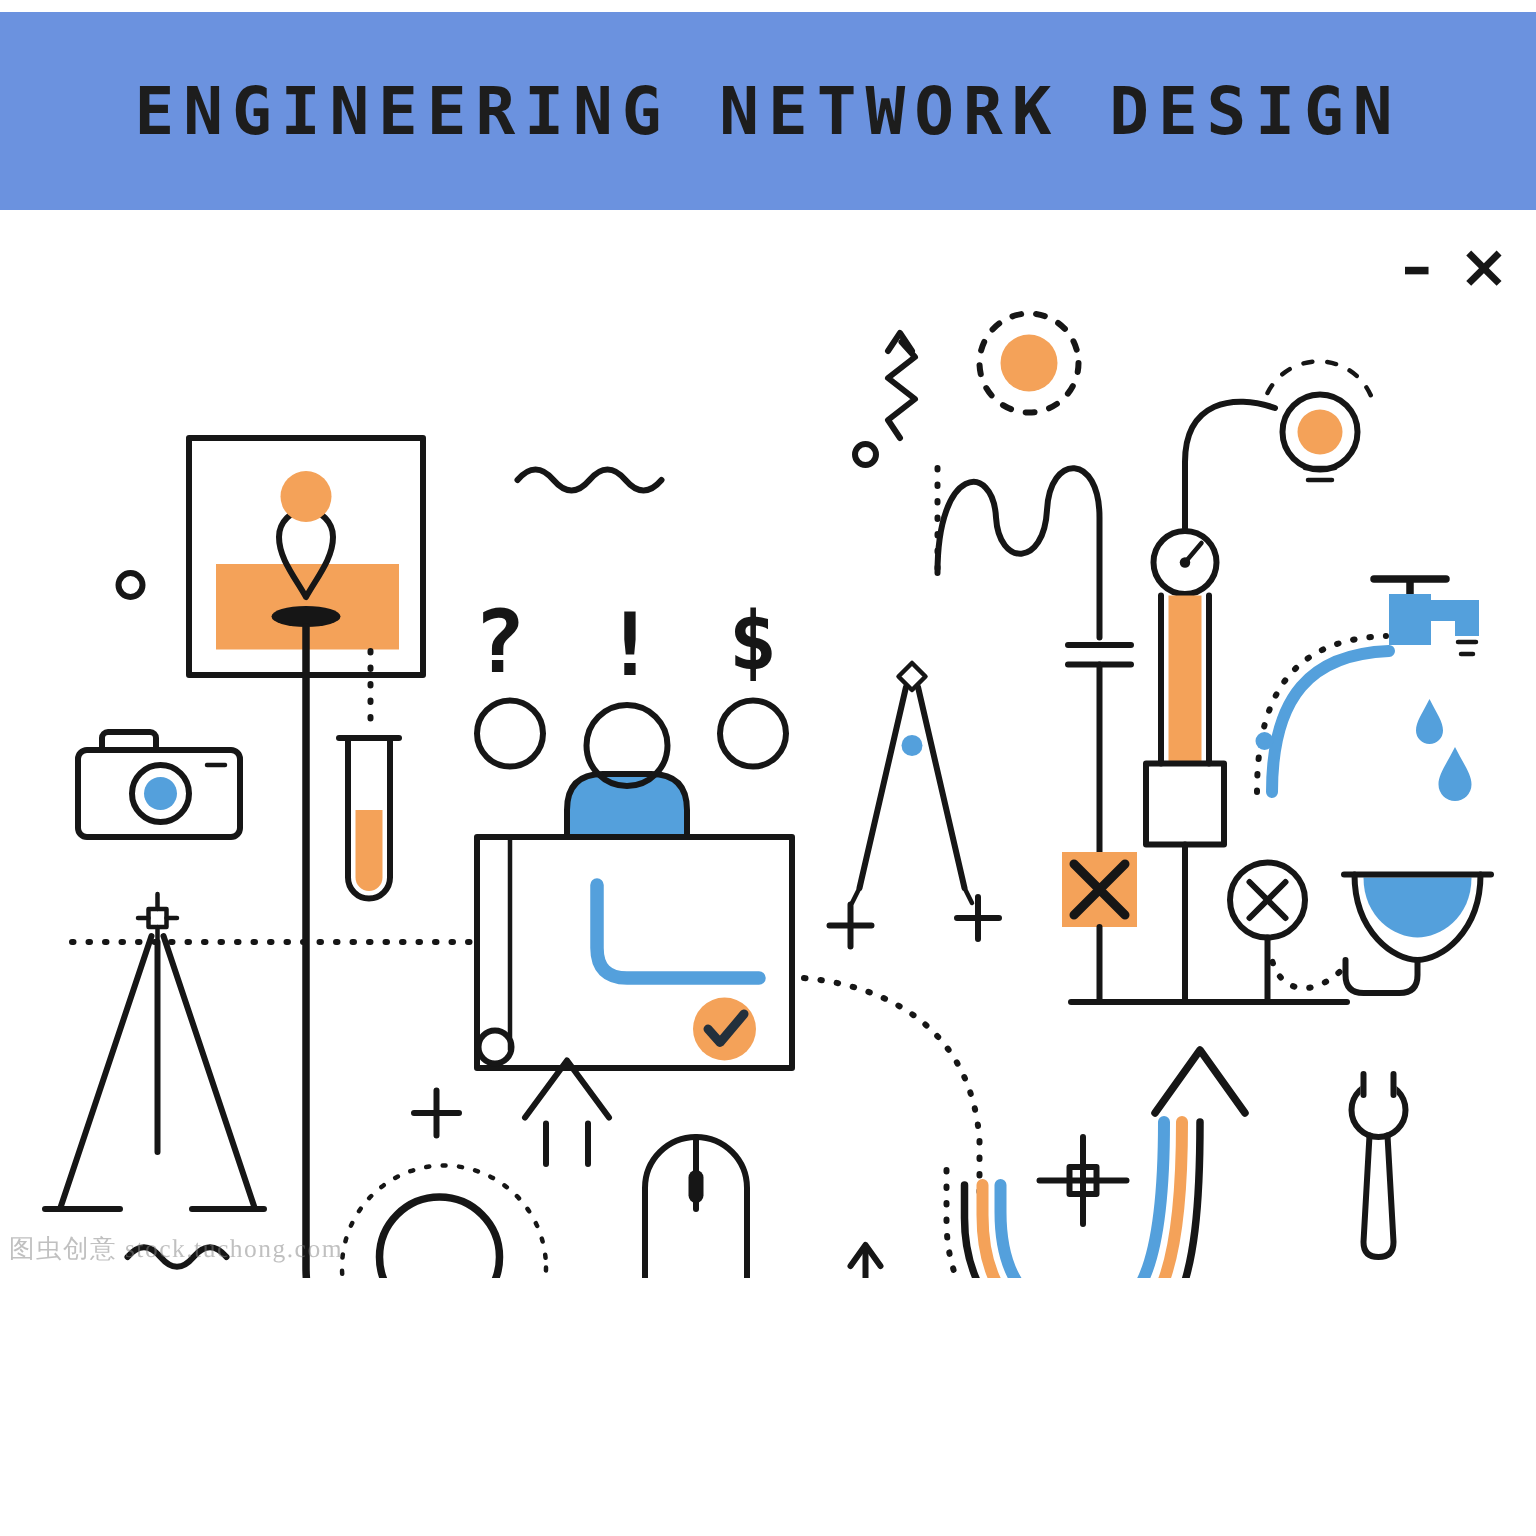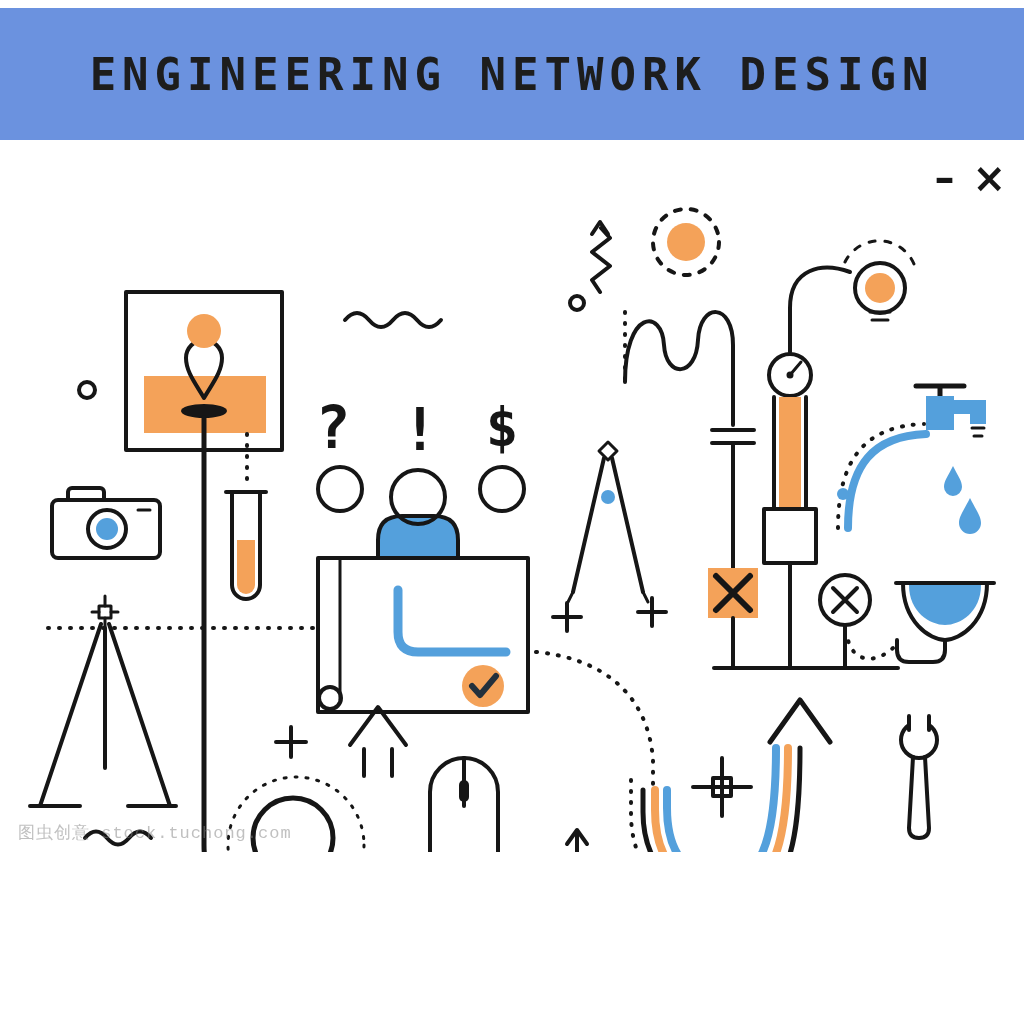--- a/index.html
+++ b/index.html
@@ -7,21 +7,21 @@
          font-family:"DejaVu Sans Mono", monospace;}
   .banner{position:absolute;left:0;top:8px;width:1024px;height:132px;background:#6b92df;
           display:flex;align-items:center;justify-content:center;}
   .banner h1{margin:0;font-family:"DejaVu Sans Mono", monospace;font-weight:bold;
              font-size:44px;letter-spacing:6px;color:#1d1d1d;}
   .win-controls{position:absolute;top:158px;right:18px;display:flex;gap:18px;
                 align-items:center;color:#161616;}
   .win-controls .ctrl{font-family:"DejaVu Sans", sans-serif;font-weight:900;font-size:40px;
                       line-height:40px;cursor:default;}
   .illustration{position:absolute;left:0;top:0;width:1024px;height:1024px;}
-  .watermark{position:absolute;left:18px;bottom:8px;font-family:Liberation Mono, monospace;
+  .watermark{position:absolute;left:6px;bottom:8px;font-family:Liberation Serif, serif;
              font-size:17px;color:rgba(130,130,130,0.5);letter-spacing:1px;}
   svg .ln{stroke:#161616;stroke-width:4;fill:none;stroke-linecap:round;stroke-linejoin:round;}
   svg .thin{stroke-width:3;}
   svg .thick{stroke-width:5;}
   svg .dot{stroke-dasharray:1 10;}
   svg .dash{stroke-dasharray:6 10;}
   svg text.sym{font-family:"DejaVu Sans Mono", monospace;font-weight:bold;fill:#161616;}
 </style>
 </head>
 <body>

